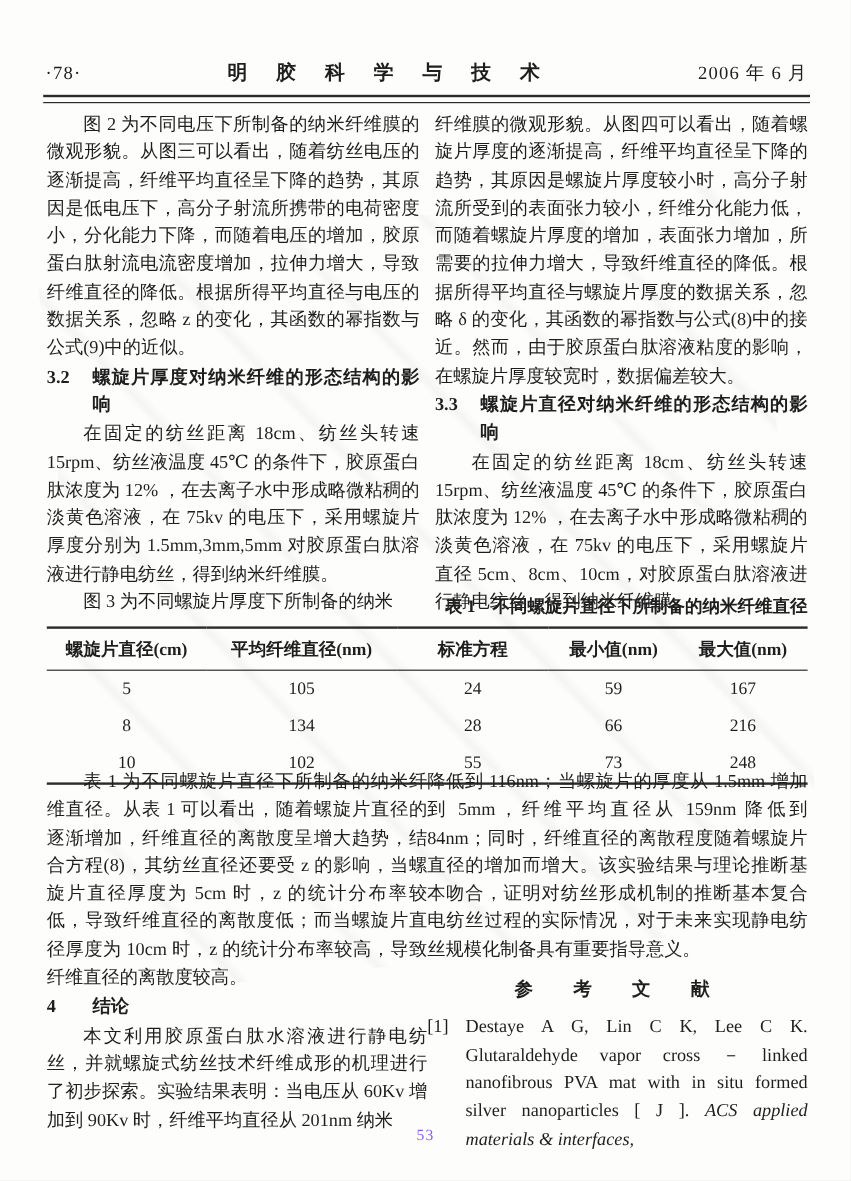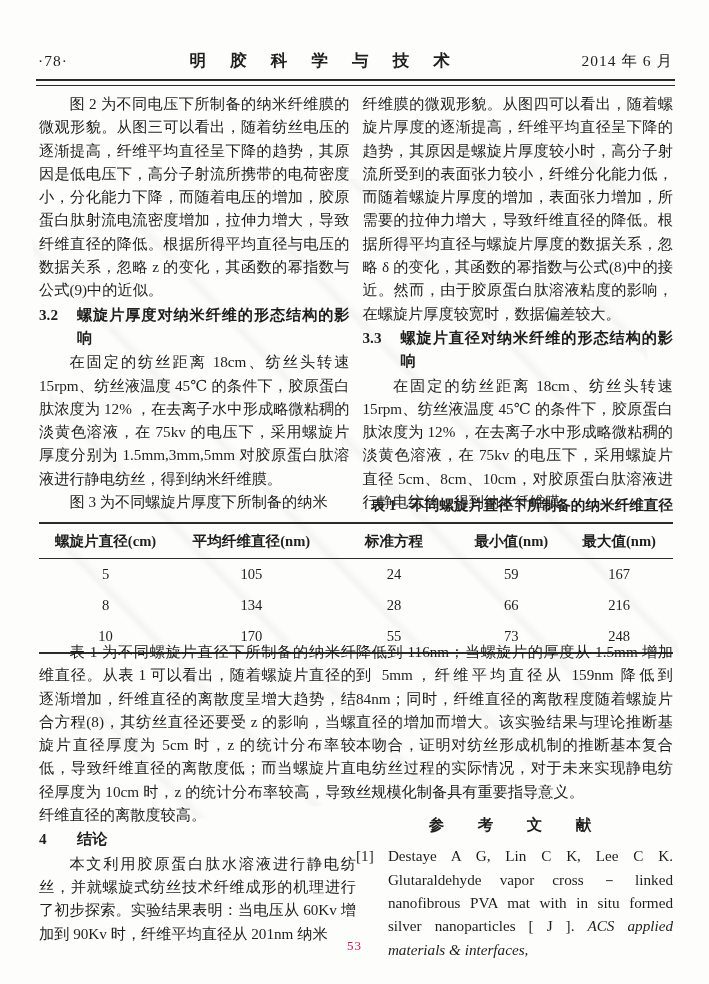--- a/index.html
+++ b/index.html
@@ -67,34 +67,34 @@
   .refs-heading{
     text-align:center;font-weight:bold;letter-spacing:9px;
     font-size:15.5px;margin:10px 0 8px 0;
   }
   .ref-item{display:flex;}
   .ref-marker{width:2.1em;flex-shrink:0;}
   .ref-text{flex:1;}
   .ref-journal{font-style:italic;}
   .footer{
     position:absolute;bottom:30px;left:0;right:0;
-    text-align:center;font-size:13px;color:#be185d;letter-spacing:1px;
+    text-align:center;font-size:13px;color:#8b5cf6;letter-spacing:1px;
   }
 </style>
 </head>
 <body>
 
 <div class="page">
 
   <div class="watermark"></div>
 
   <div class="header">
     <span class="page-marker">·78·</span>
     <span class="journal-title">明 胶 科 学 与 技 术</span>
-    <span class="issue-date">2014 年 6 月</span>
+    <span class="issue-date">2006 年 6 月</span>
   </div>
   <div class="header-rule"></div>
 
   <div class="body-top">
     <div class="col">
       <p class="para">图 2 为不同电压下所制备的纳米纤维膜的微观形貌。从图三可以看出，随着纺丝电压的逐渐提高，纤维平均直径呈下降的趋势，其原因是低电压下，高分子射流所携带的电荷密度小，分化能力下降，而随着电压的增加，胶原蛋白肽射流电流密度增加，拉伸力增大，导致纤维直径的降低。根据所得平均直径与电压的数据关系，忽略 z 的变化，其函数的幂指数与公式(9)中的近似。</p>
       <div class="sec-heading">
         <span class="sec-num">3.2</span>
         <span class="sec-title">螺旋片厚度对纳米纤维的形态结构的影响</span>
       </div>
@@ -135,21 +135,21 @@
         </tr>
         <tr>
           <td>8</td>
           <td>134</td>
           <td>28</td>
           <td>66</td>
           <td>216</td>
         </tr>
         <tr>
           <td>10</td>
-          <td>170</td>
+          <td>102</td>
           <td>55</td>
           <td>73</td>
           <td>248</td>
         </tr>
       </tbody>
     </table>
   </div>
 
   <div class="body-bottom">
     <div class="col">

